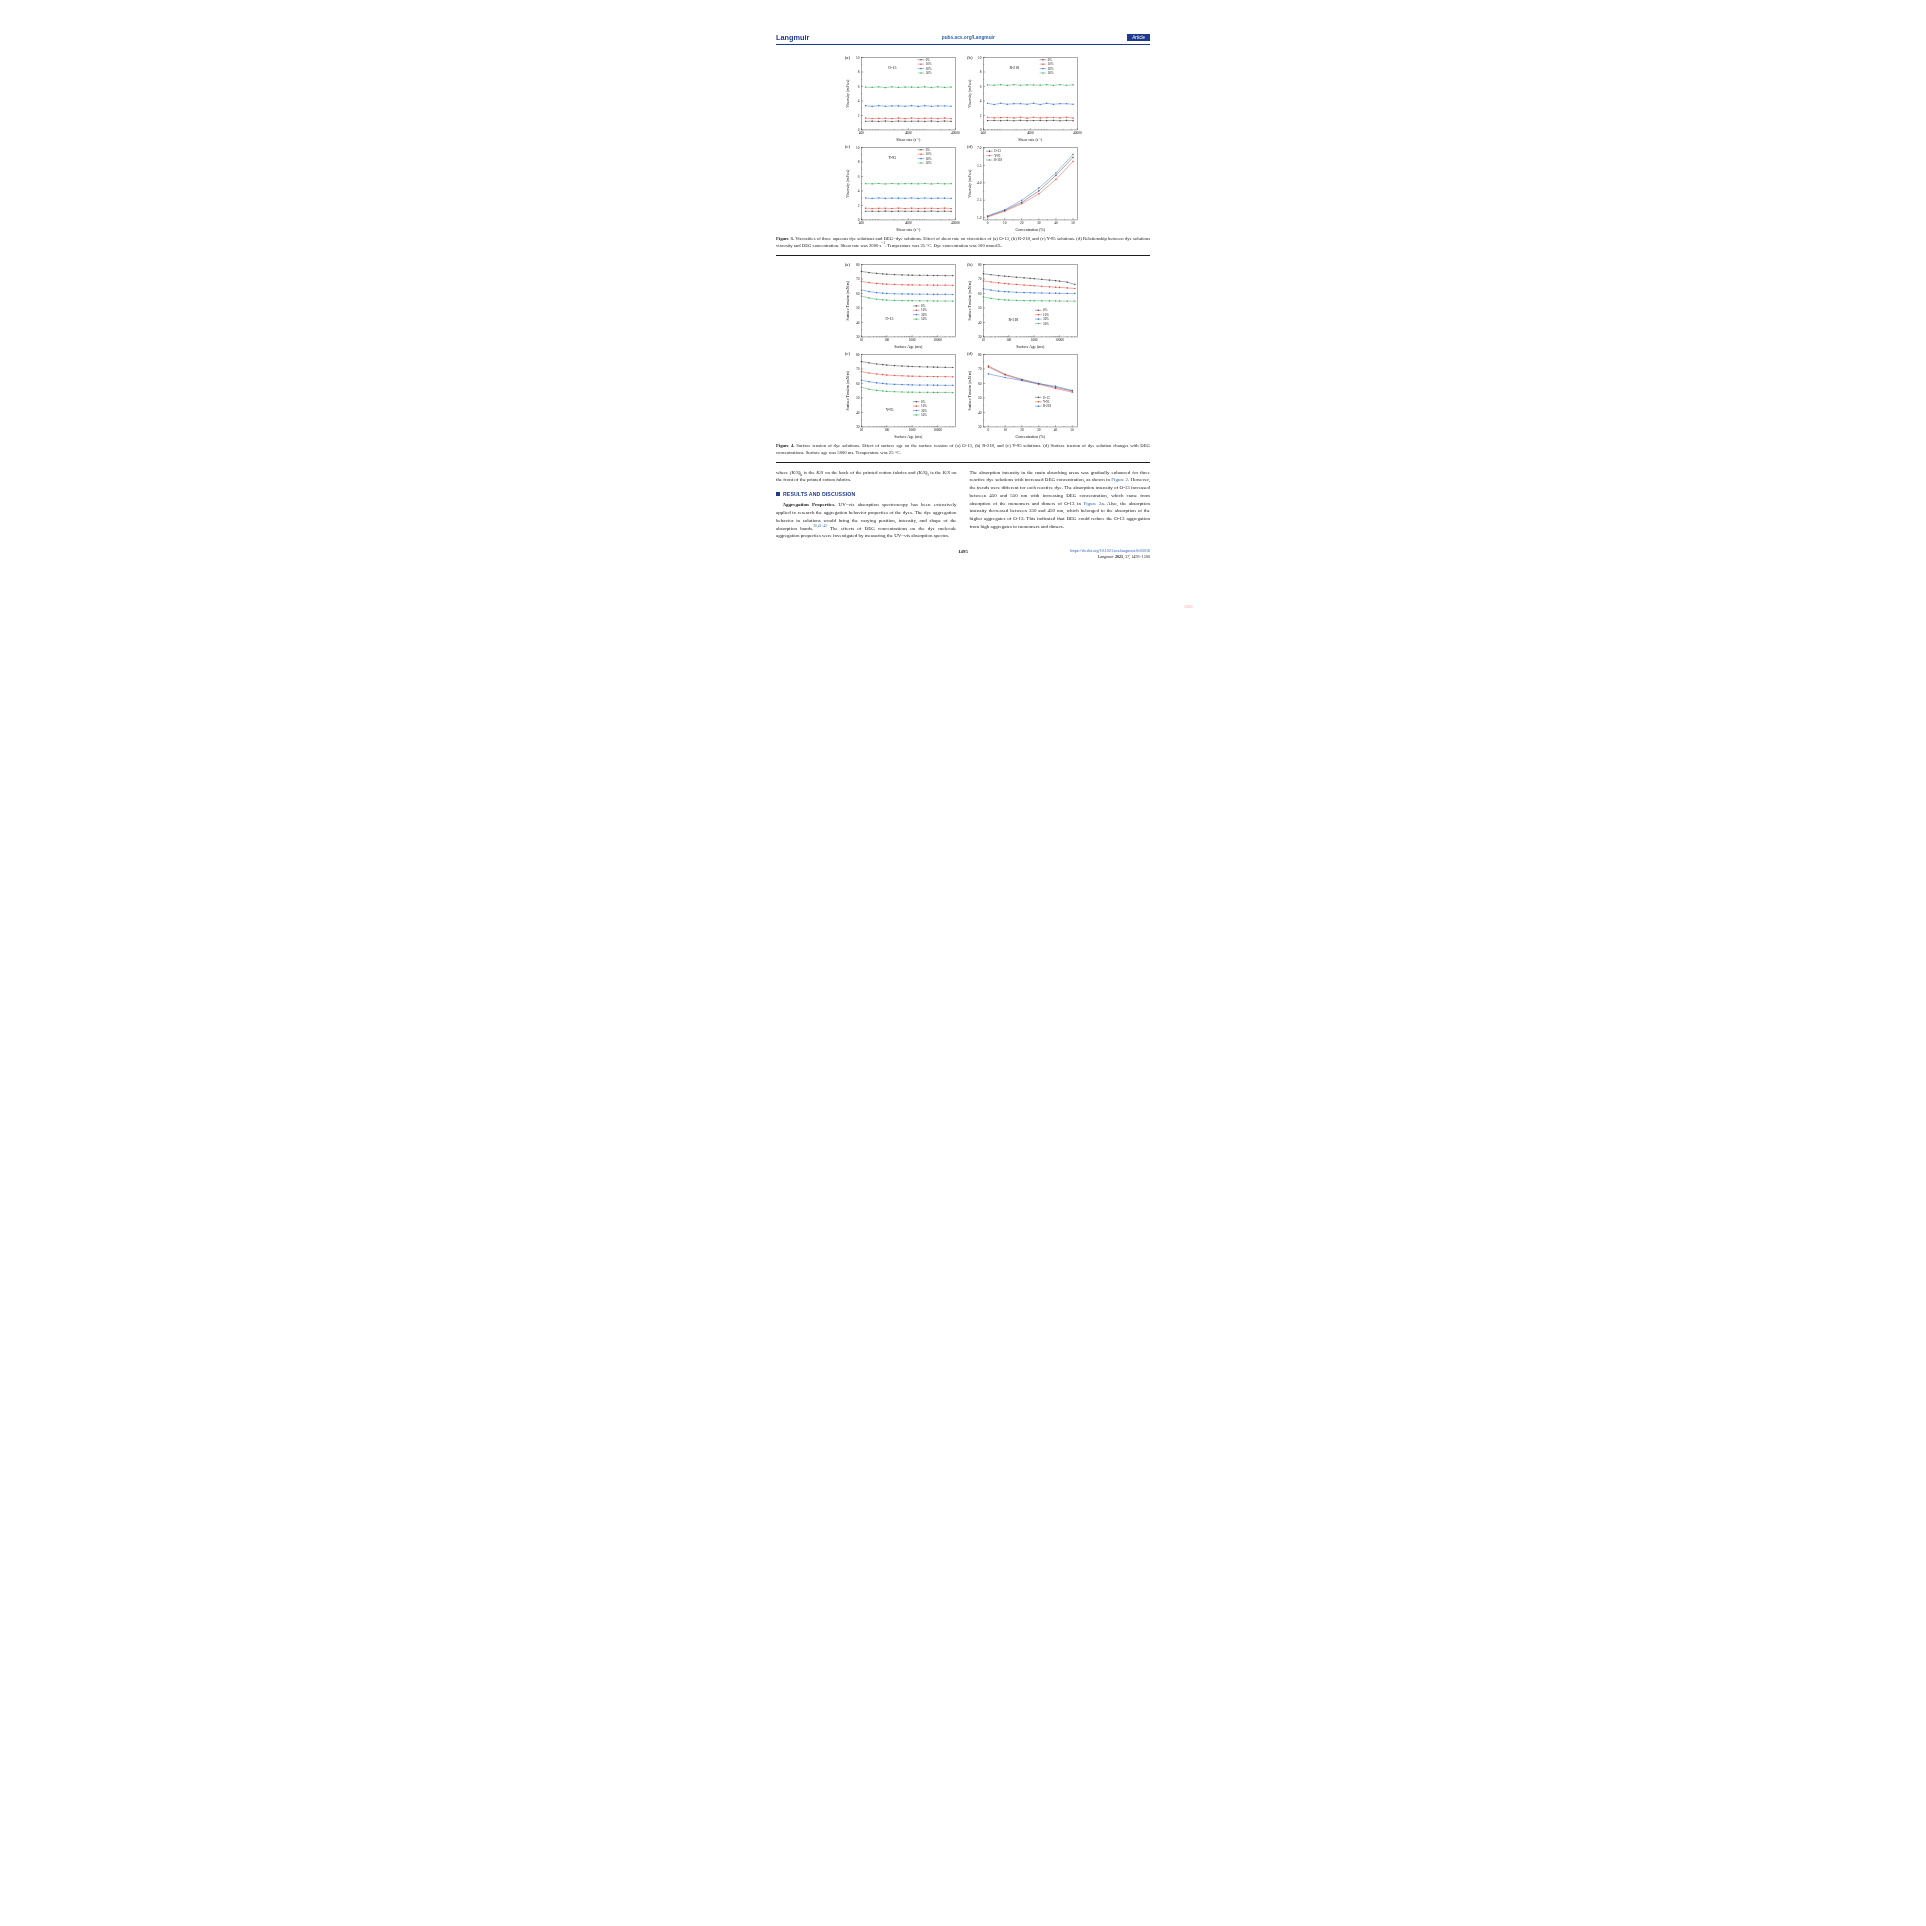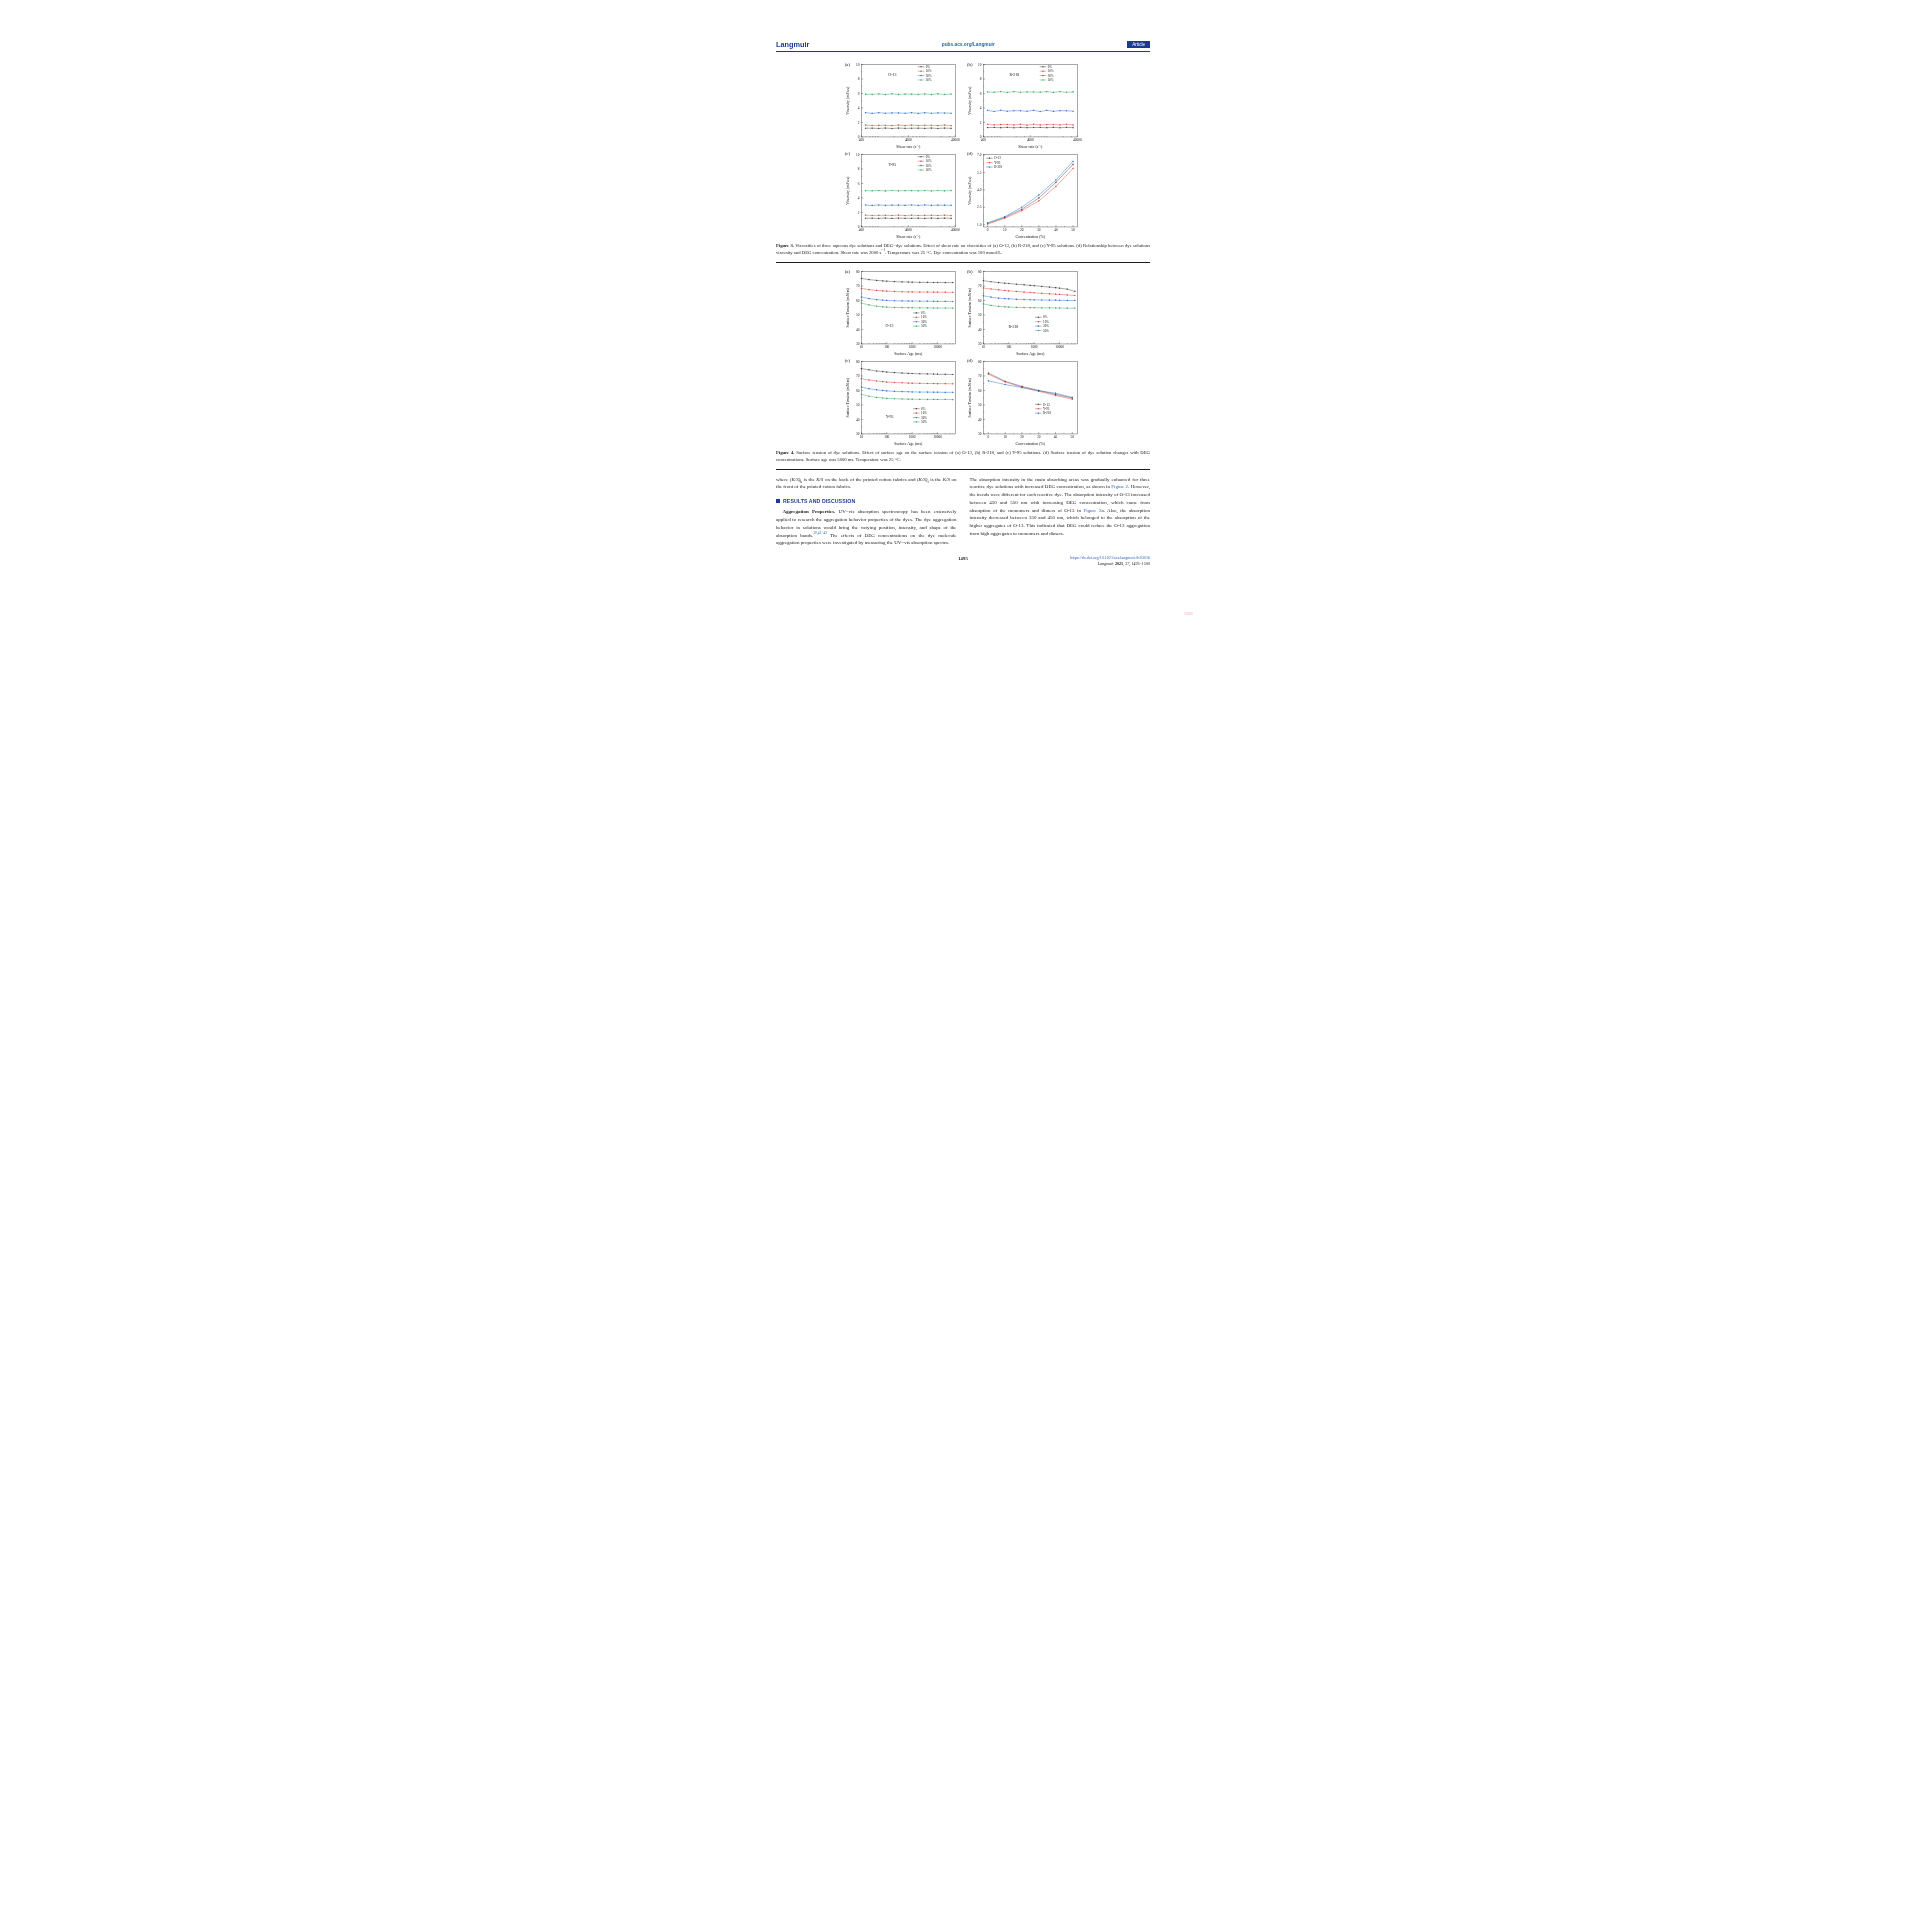--- a/index.html
+++ b/index.html
@@ -3,21 +3,21 @@
 <meta charset="utf-8">
 <style>
   :root{
     --accent:#1e3a8f;
     --link:#2d64b4;
     --ink:#1a1a1a;
   }
   *{box-sizing:border-box;}
   body{margin:0;background:#ffffff;color:var(--ink);font-family:"Liberation Serif",serif;}
   .page{width:462px;margin:0 auto;position:relative;padding-bottom:10px;min-height:605px;}
-  .content{width:374px;margin:12px auto;}
+  .content{width:374px;margin:5px auto;}
 
   
   .header{display:flex;align-items:center;justify-content:space-between;padding-top:28px;}
   .journal{font-family:"Liberation Sans",sans-serif;font-weight:700;font-size:7.3px;color:var(--accent);}
   .header-url{font-family:"Liberation Sans",sans-serif;font-weight:700;font-size:4.8px;color:var(--link);}
   .badge{font-family:"Liberation Sans",sans-serif;font-size:4.6px;color:#fff;background:var(--accent);padding:0.8px 5px 1.2px;}
   .header-rule{height:1px;background:var(--accent);margin-top:2.3px;}
 
   
   .fig-grid{display:grid;grid-template-columns:repeat(2,116px);justify-content:center;column-gap:6.2px;row-gap:0.8px;}

